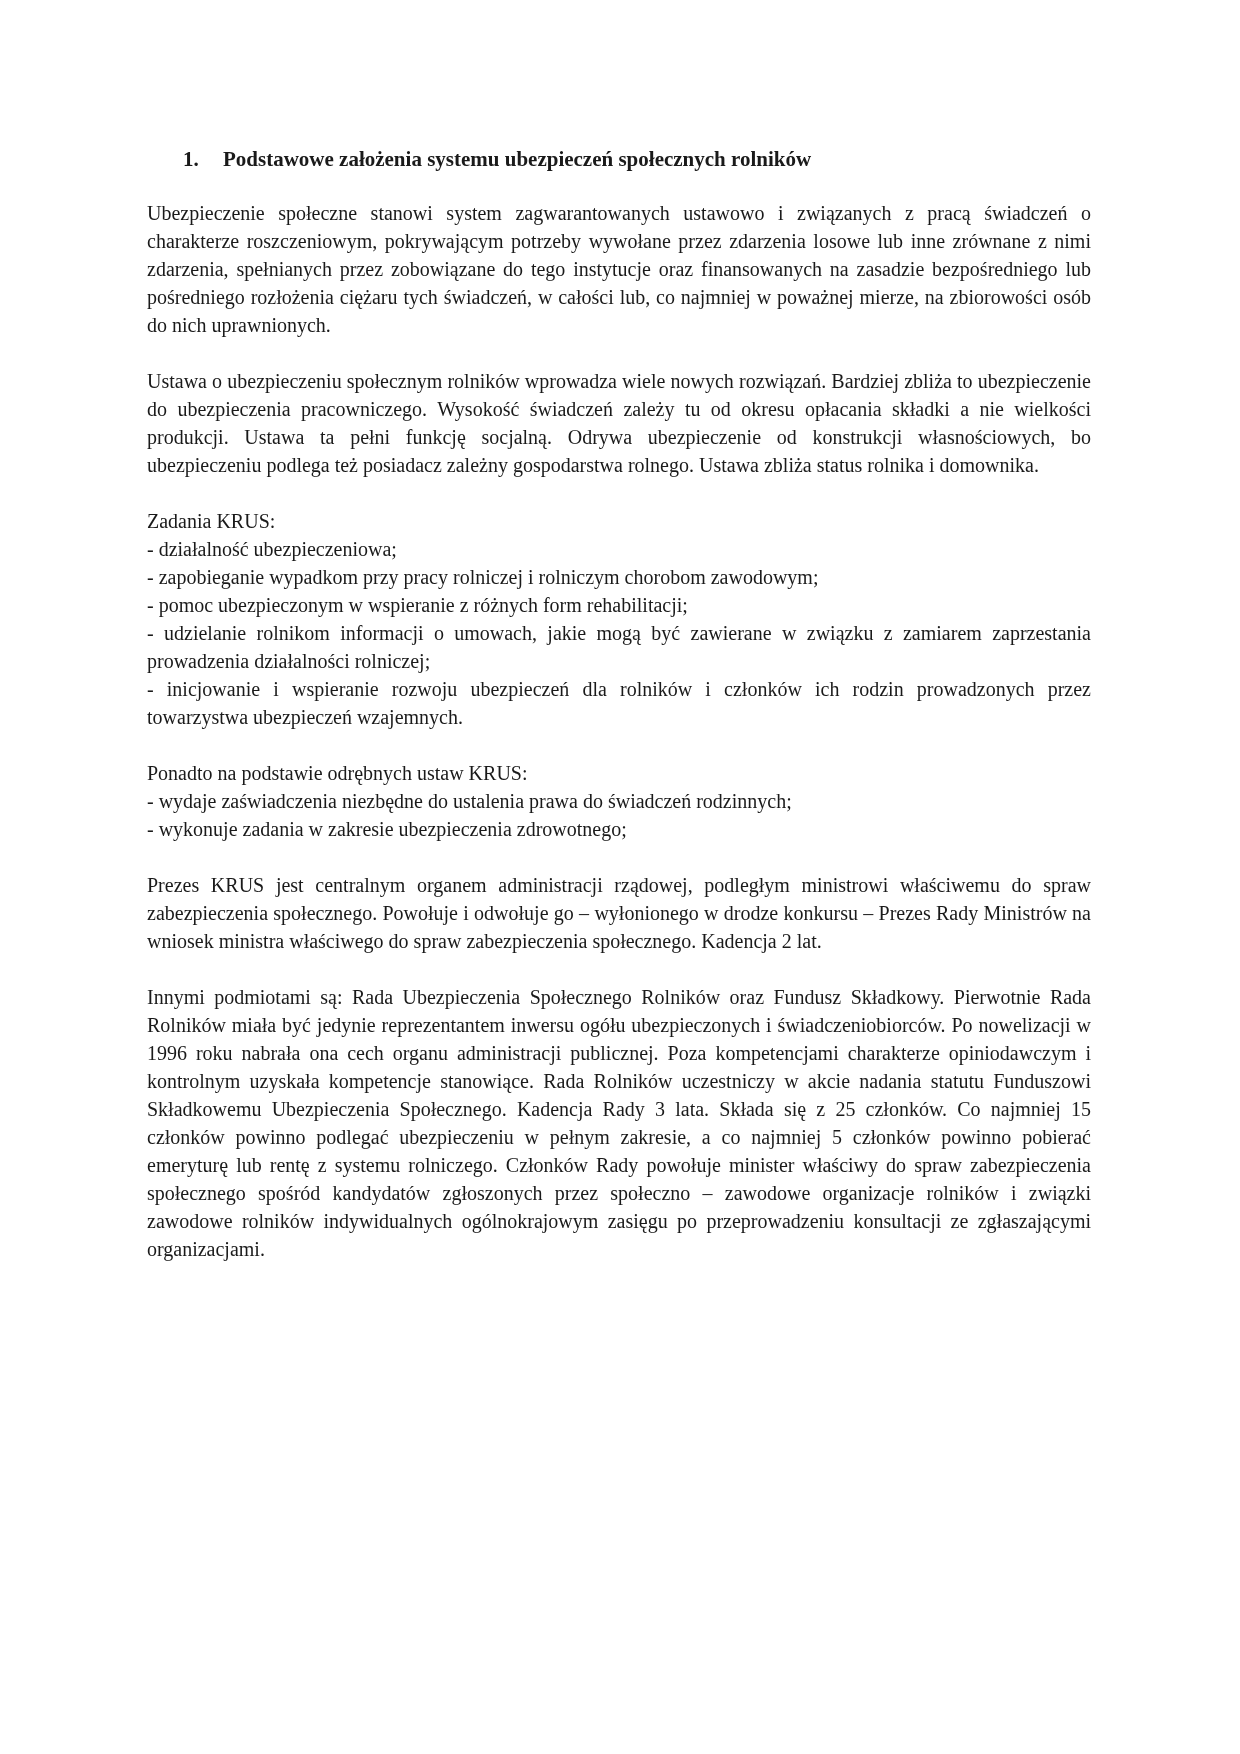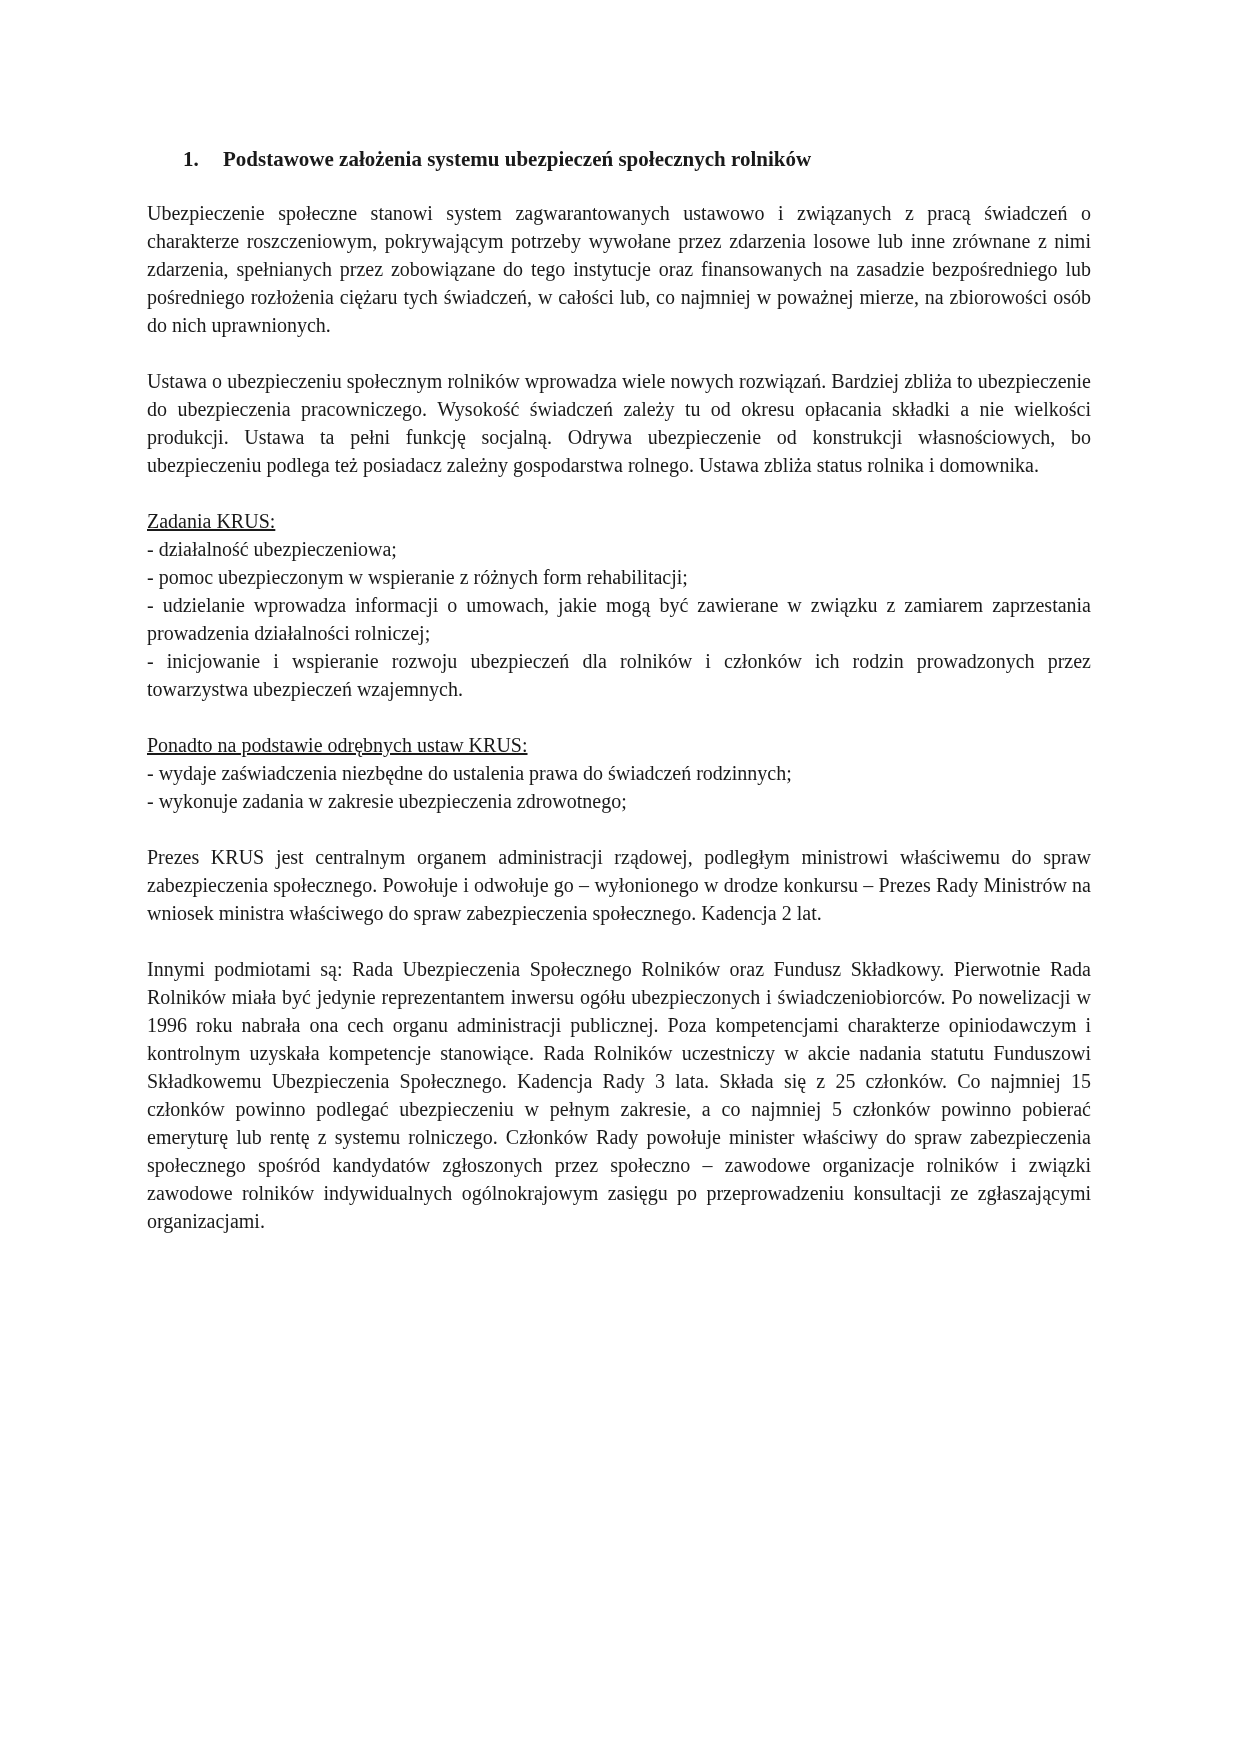--- a/index.html
+++ b/index.html
@@ -8,41 +8,42 @@
     position: absolute; left: 147px; top: 145px; width: 944px;
     font-family: "Liberation Serif", "DejaVu Serif", serif;
     color: #1a1a1a; font-size: 20px; line-height: 28px;
   }
   .heading {
     font-weight: bold; font-size: 21px; margin: 0 0 26px 36px;
     display: flex;
   }
   .heading .num { width: 40px; }
   p { margin: 0 0 28px 0; text-align: justify; }
-  .list-title { margin: 0; text-decoration: underline; }
+  .list-title { margin: 0; }
   .list { margin: 0 0 28px 0; padding: 0; list-style: none; }
   .list li { text-align: justify; }
 </style>
 </head>
 <body>
 
 <div class="page">
   <div class="heading">
     <span class="num">1.</span>
     <span>Podstawowe założenia systemu ubezpieczeń społecznych rolników</span>
   </div>
 
   <p>Ubezpieczenie społeczne stanowi system zagwarantowanych ustawowo i związanych z pracą świadczeń o charakterze roszczeniowym, pokrywającym potrzeby wywołane przez zdarzenia losowe lub inne zrównane z nimi zdarzenia, spełnianych przez zobowiązane do tego instytucje oraz finansowanych na zasadzie bezpośredniego lub pośredniego rozłożenia ciężaru tych świadczeń, w całości lub, co najmniej w poważnej mierze, na zbiorowości osób do nich uprawnionych.</p>
   <p>Ustawa o ubezpieczeniu społecznym rolników wprowadza wiele nowych rozwiązań. Bardziej zbliża to ubezpieczenie do ubezpieczenia pracowniczego. Wysokość świadczeń zależy tu od okresu opłacania składki a nie wielkości produkcji. Ustawa ta pełni funkcję socjalną. Odrywa ubezpieczenie od konstrukcji własnościowych, bo ubezpieczeniu podlega też posiadacz zależny gospodarstwa rolnego. Ustawa zbliża status rolnika i domownika.</p>
 
   <div class="list-title">Zadania KRUS:</div>
   <ul class="list">
     <li>- działalność ubezpieczeniowa;</li>
+    <li>- zapobieganie wypadkom przy pracy rolniczej i rolniczym chorobom zawodowym;</li>
     <li>- pomoc ubezpieczonym w wspieranie z różnych form rehabilitacji;</li>
-    <li>- udzielanie wprowadza informacji o umowach, jakie mogą być zawierane w związku z zamiarem zaprzestania prowadzenia działalności rolniczej;</li>
+    <li>- udzielanie rolnikom informacji o umowach, jakie mogą być zawierane w związku z zamiarem zaprzestania prowadzenia działalności rolniczej;</li>
     <li>- inicjowanie i wspieranie rozwoju ubezpieczeń dla rolników i członków ich rodzin prowadzonych przez towarzystwa ubezpieczeń wzajemnych.</li>
   </ul>
 
   <div class="list-title">Ponadto na podstawie odrębnych ustaw KRUS:</div>
   <ul class="list">
     <li>- wydaje zaświadczenia niezbędne do ustalenia prawa do świadczeń rodzinnych;</li>
     <li>- wykonuje zadania w zakresie ubezpieczenia zdrowotnego;</li>
   </ul>
 
   <p>Prezes KRUS jest centralnym organem administracji rządowej, podległym ministrowi właściwemu do spraw zabezpieczenia społecznego. Powołuje i odwołuje go – wyłonionego w drodze konkursu – Prezes Rady Ministrów na wniosek ministra właściwego do spraw zabezpieczenia społecznego. Kadencja 2 lat.</p>

